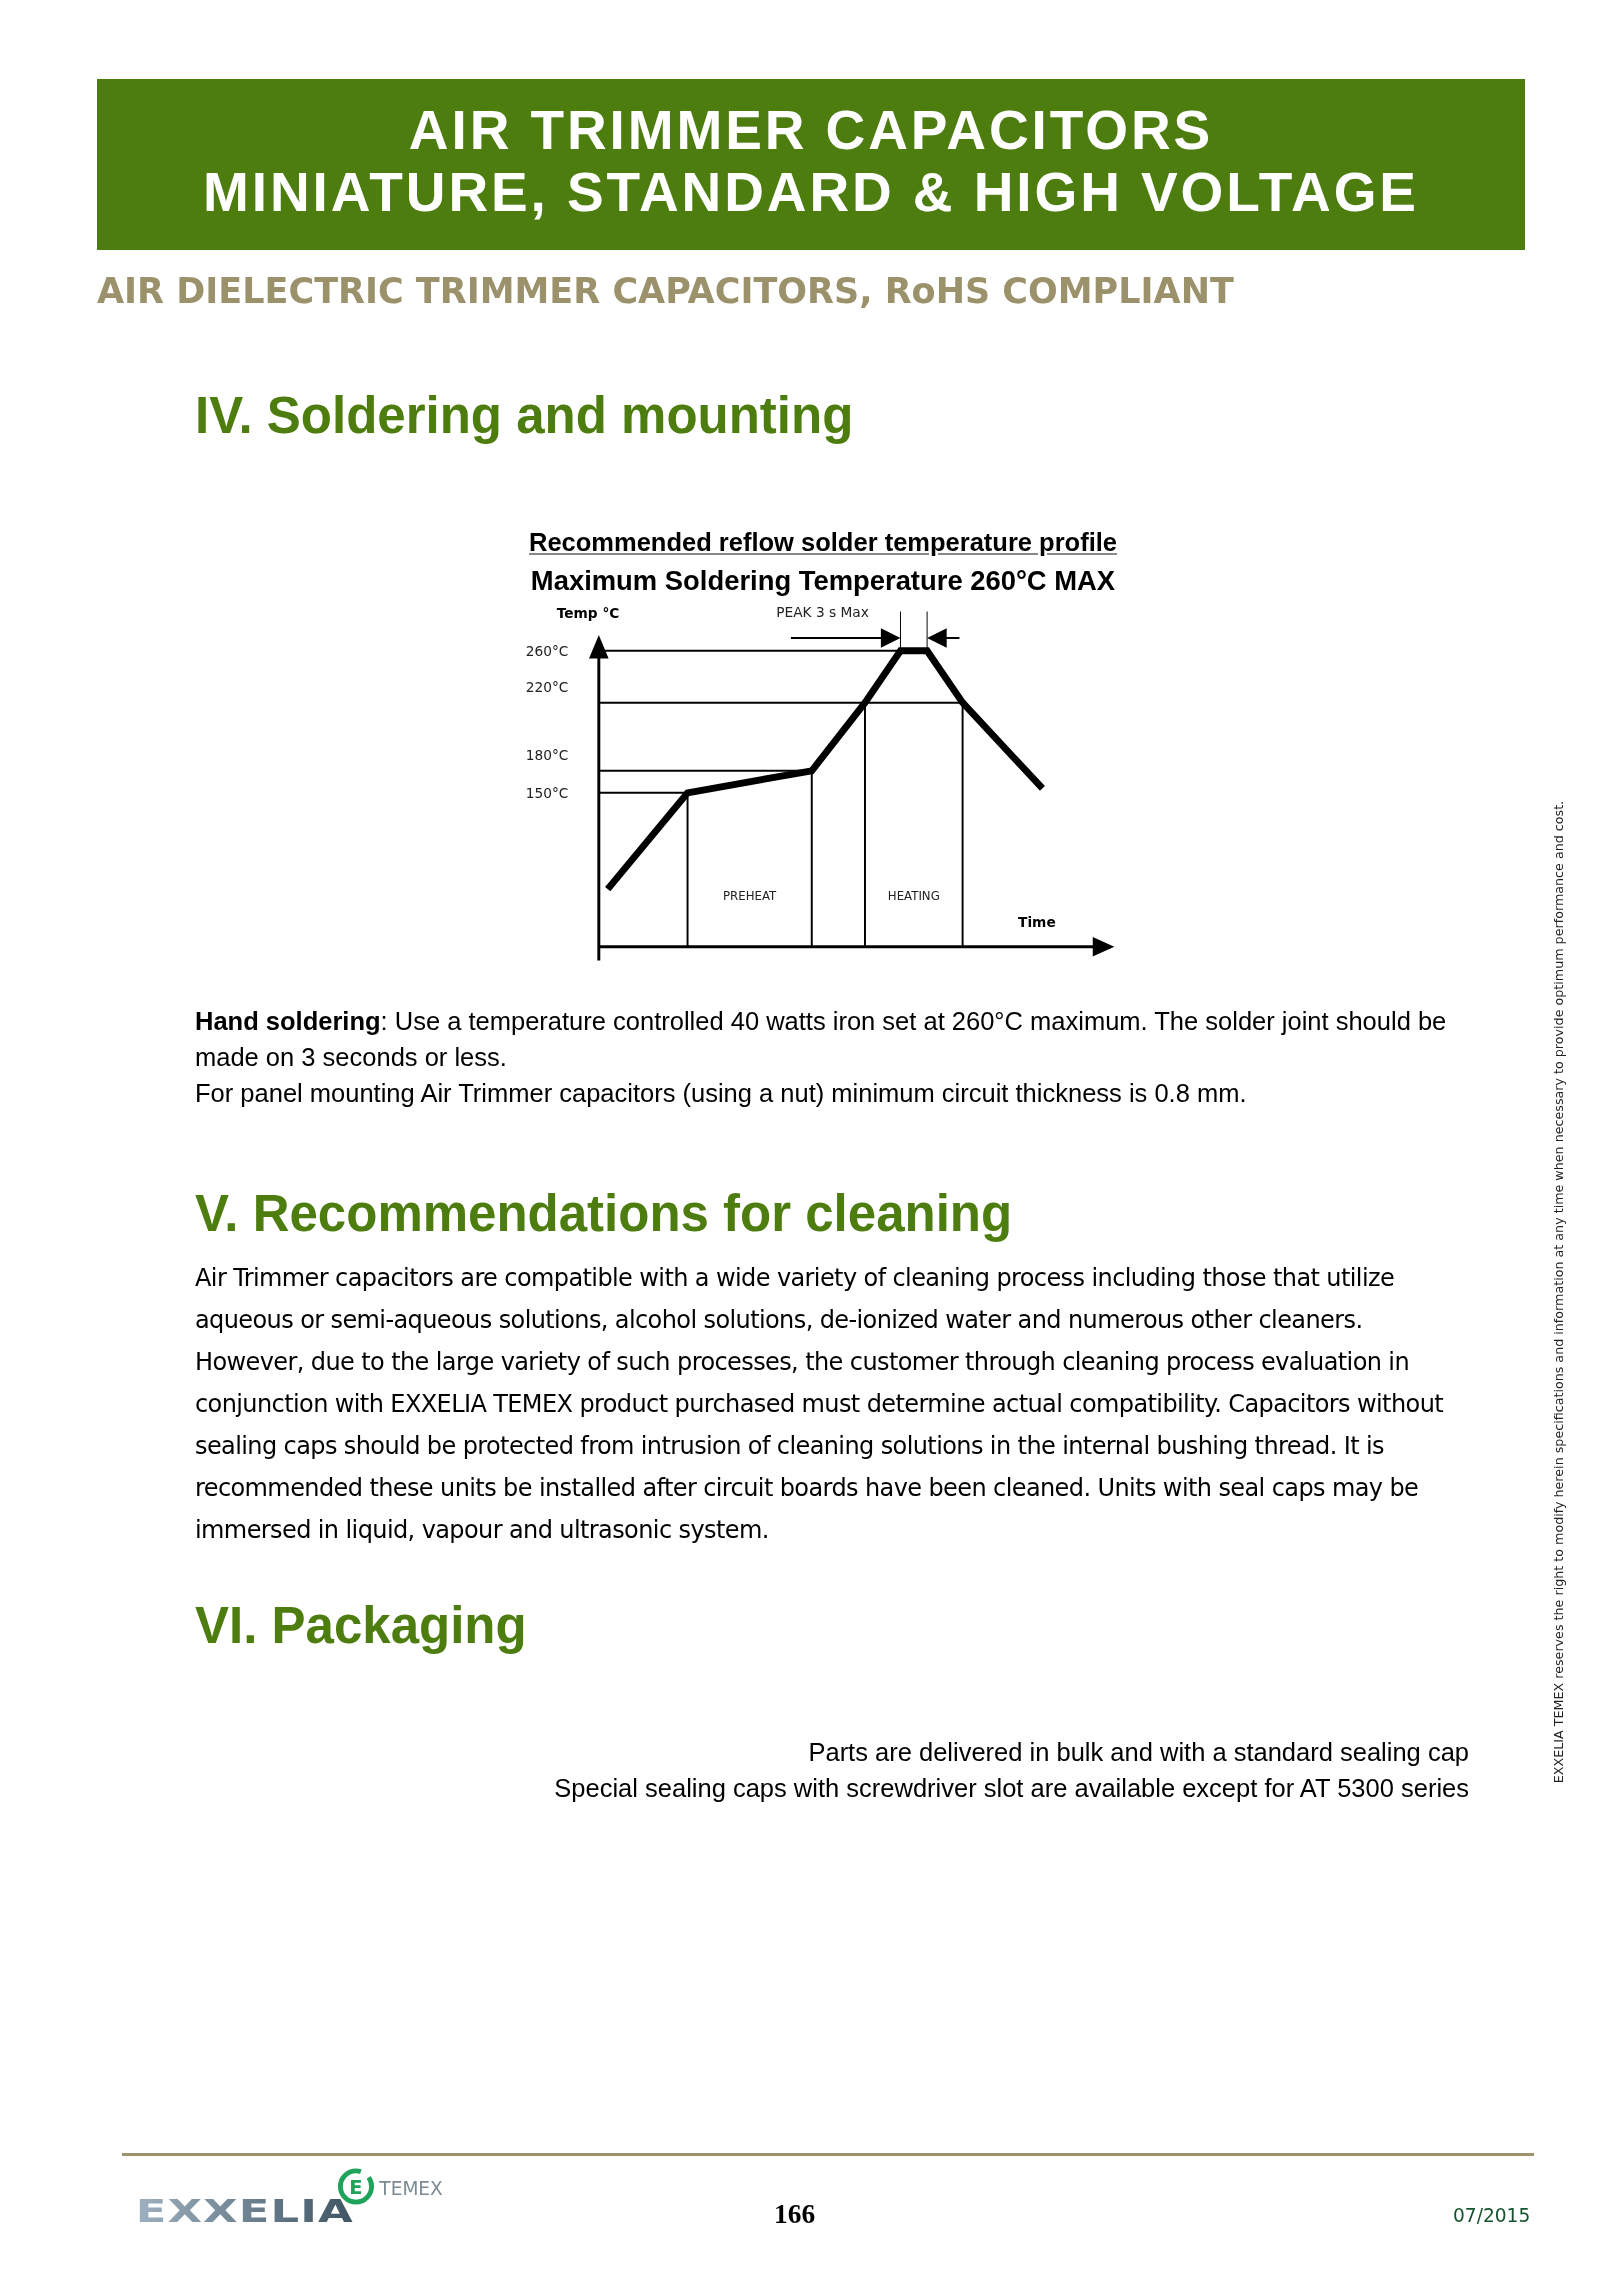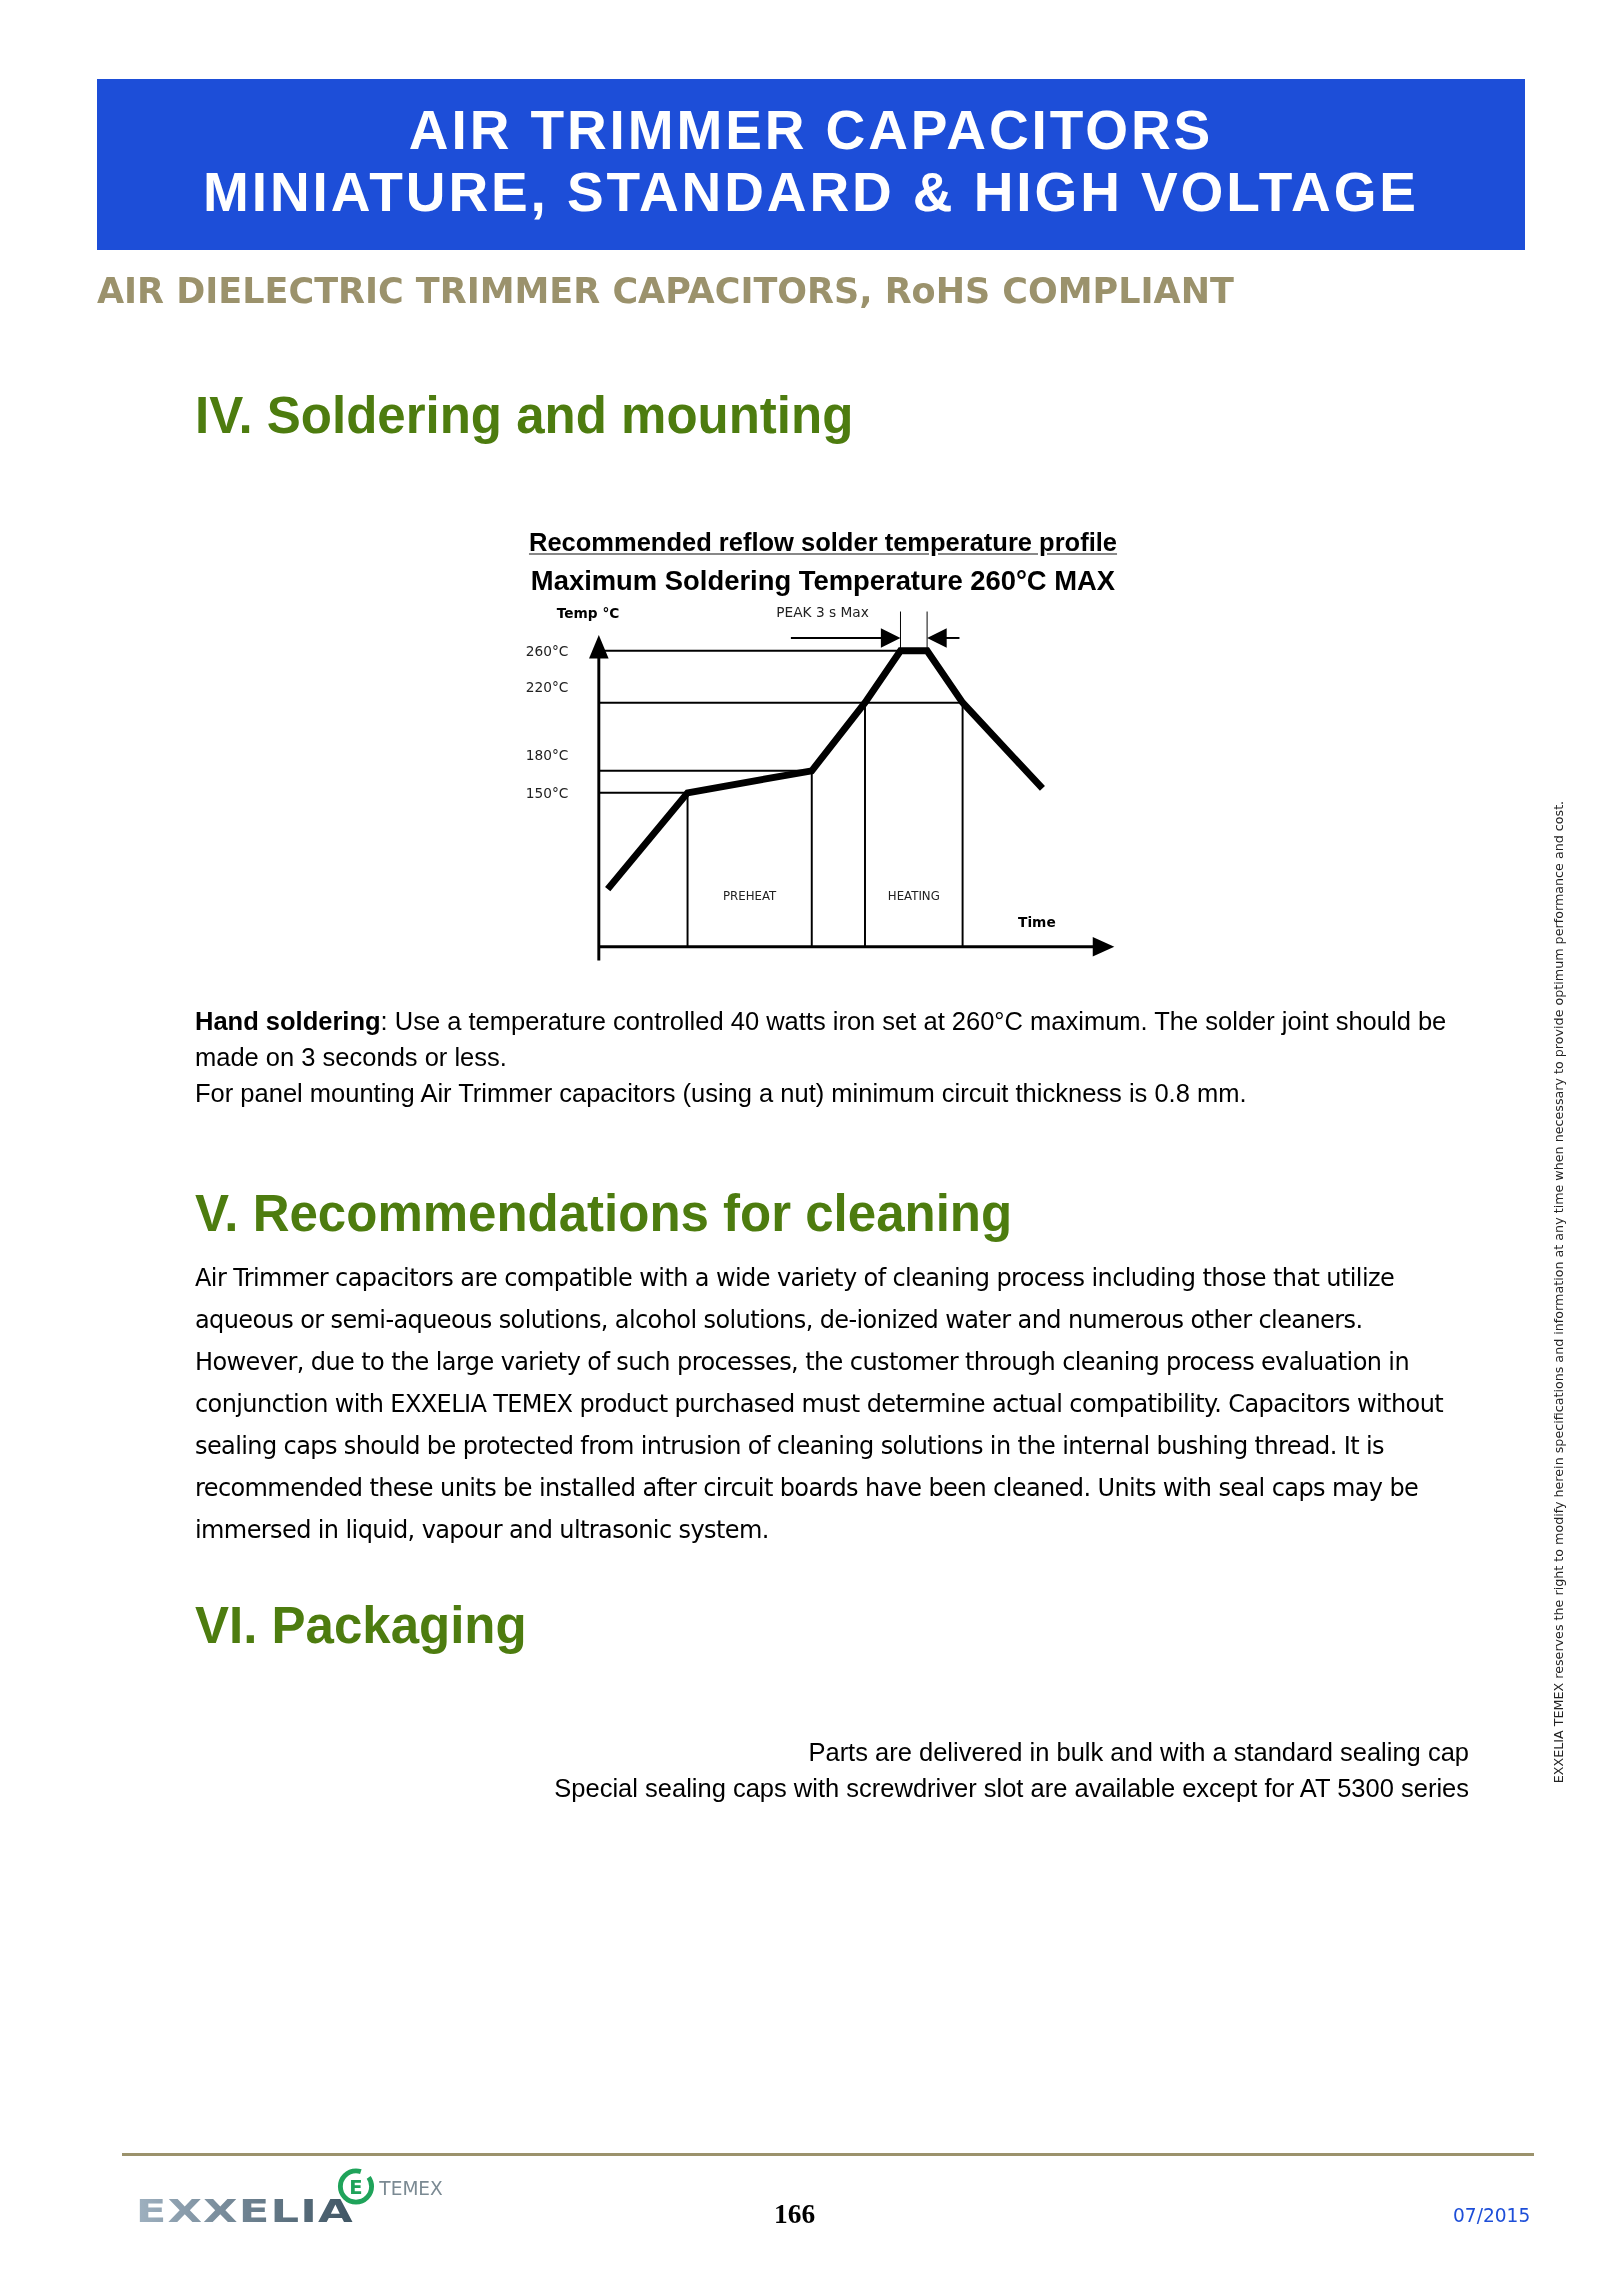--- a/index.html
+++ b/index.html
@@ -1,20 +1,20 @@
 <!DOCTYPE html>
 <html><head>
 <meta charset="utf-8">
 <style>
   html, body { margin: 0; padding: 0; background: #ffffff; }
   body { width: 1621px; height: 2293px; position: relative; overflow: hidden;
          font-family: "Liberation Sans", sans-serif; color: #000; }
   .abs { position: absolute; }
 
-  #header-band { left: 97px; top: 79px; width: 1428px; height: 171px; background: #1d4ed8; }
+  #header-band { left: 97px; top: 79px; width: 1428px; height: 171px; background: #4d7c0f; }
   .band-line { position: absolute; left: 0; width: 100%; text-align: center; color: #ffffff;
                font-family: "Liberation Sans", sans-serif; font-weight: bold; font-size: 55px;
                letter-spacing: 2.9px; line-height: 63px; }
   #band-line-1 { top: 19.6px; }
   #band-line-2 { top: 82px; }
 
   #subtitle { left: 97px; top: 268px; width: 1428px; text-align: left; color: #9b926c;
               font-family: "DejaVu Sans", sans-serif; font-weight: bold; font-size: 35px; line-height: 47px; }
 
   .section-title { left: 195px; color: #4d7c0f; font-family: "Liberation Sans", sans-serif;
@@ -38,21 +38,21 @@
   #cleaning-text { left: 195px; top: 1257px; width: 1264px; font-family: "DejaVu Sans", sans-serif;
                    font-size: 24px; line-height: 42px; letter-spacing: -0.6px; }
   #packaging-text { top: 1734px; width: 1274px; text-align: right; }
 
   #side-note { left: 1558px; top: 1292px; transform: translate(-50%, -50%) rotate(-90deg);
                white-space: nowrap; font-family: "DejaVu Sans", sans-serif; font-size: 12.7px; color: #222; }
 
   #footer-rule { left: 122px; top: 2153px; width: 1412px; height: 2.9px; background: #9b926c; }
   #logo { left: 135px; top: 2166px; width: 323px; height: 78px; }
   #page-number { left: 774px; top: 2199px; font-weight: bold; font-size: 27.4px; font-family: Liberation Serif, serif; }
-  #footer-date { left: 1453px; top: 2205px; font-family: "DejaVu Sans", sans-serif; font-size: 18.6px; color: #1d4ed8; }
+  #footer-date { left: 1453px; top: 2205px; font-family: "DejaVu Sans", sans-serif; font-size: 18.6px; color: #14532d; }
 </style>
 </head>
 <body>
 
 <div id="header-band" class="abs">
   <div id="band-line-1" class="band-line">AIR TRIMMER CAPACITORS</div>
   <div id="band-line-2" class="band-line">MINIATURE, STANDARD &amp; HIGH VOLTAGE</div>
 </div>
 <div id="subtitle" class="abs">AIR DIELECTRIC TRIMMER CAPACITORS, RoHS COMPLIANT</div>
 

